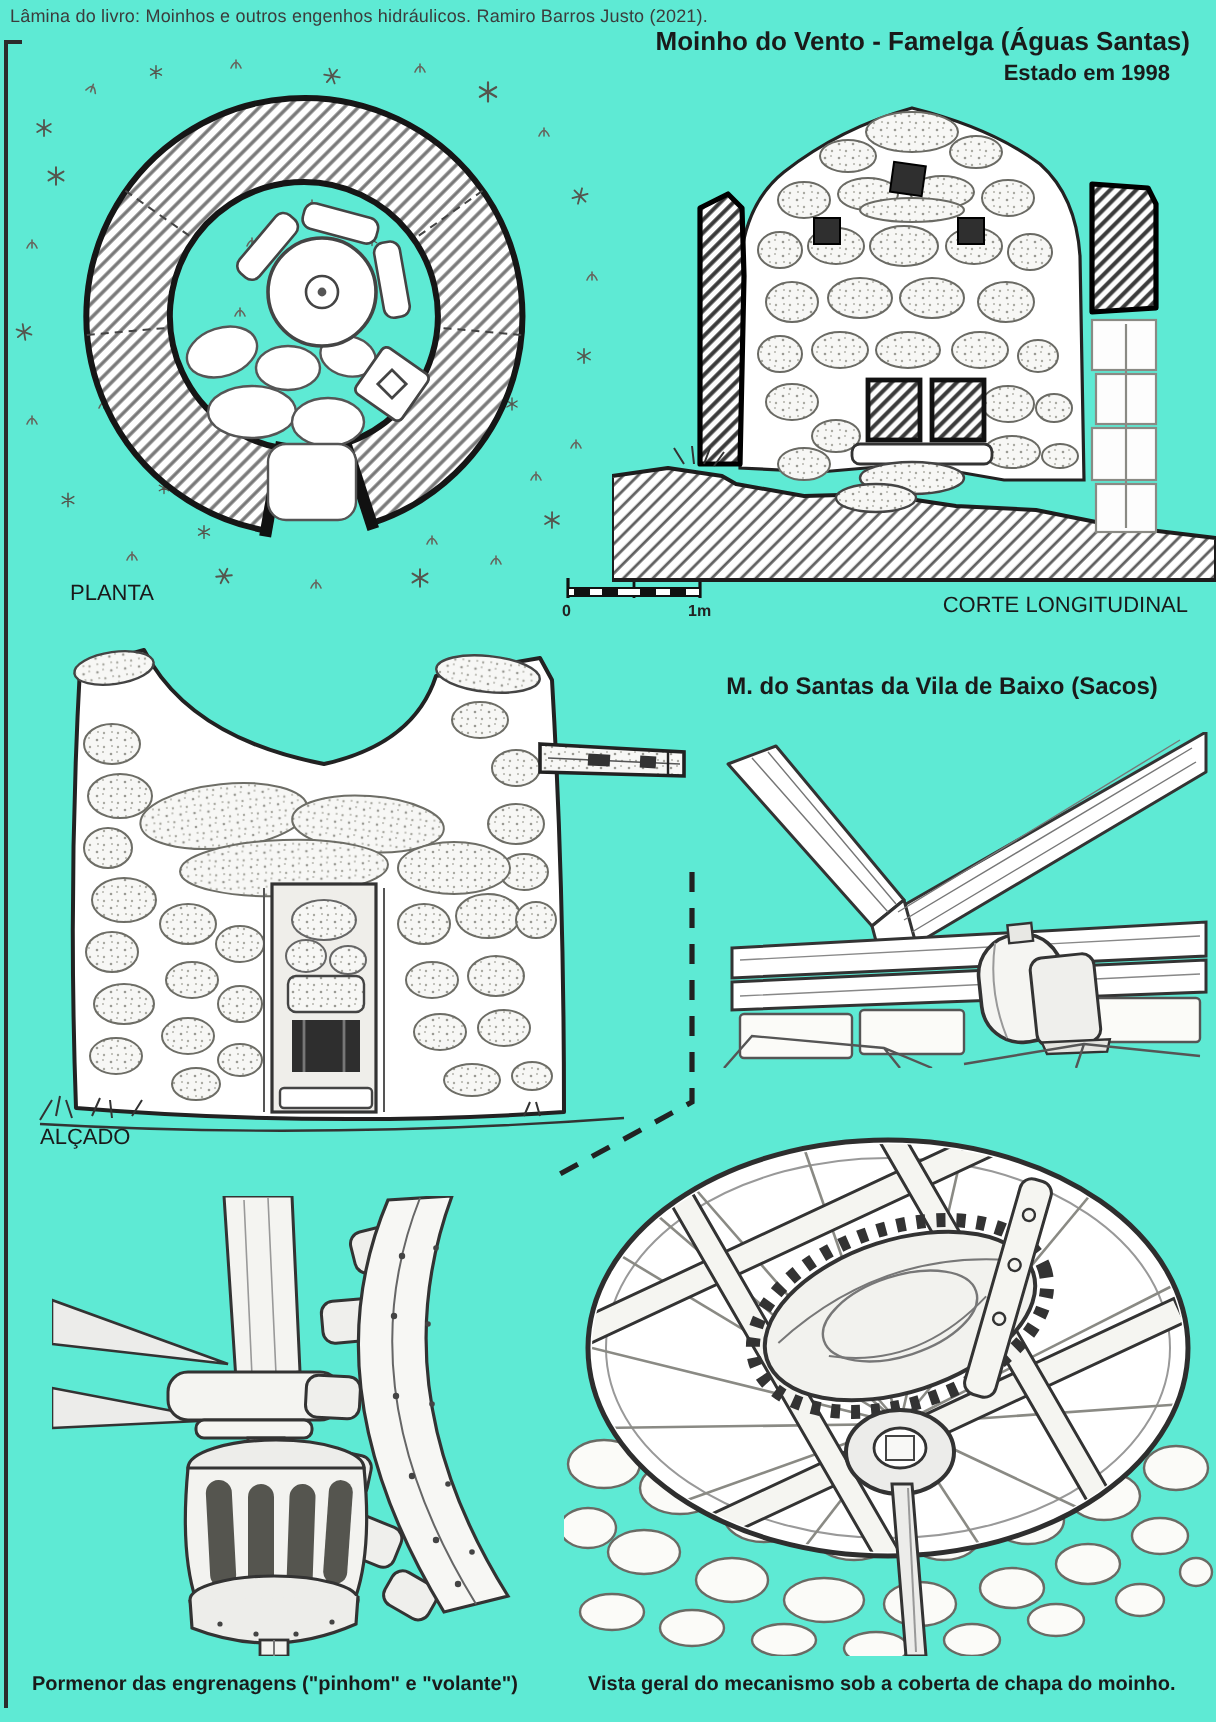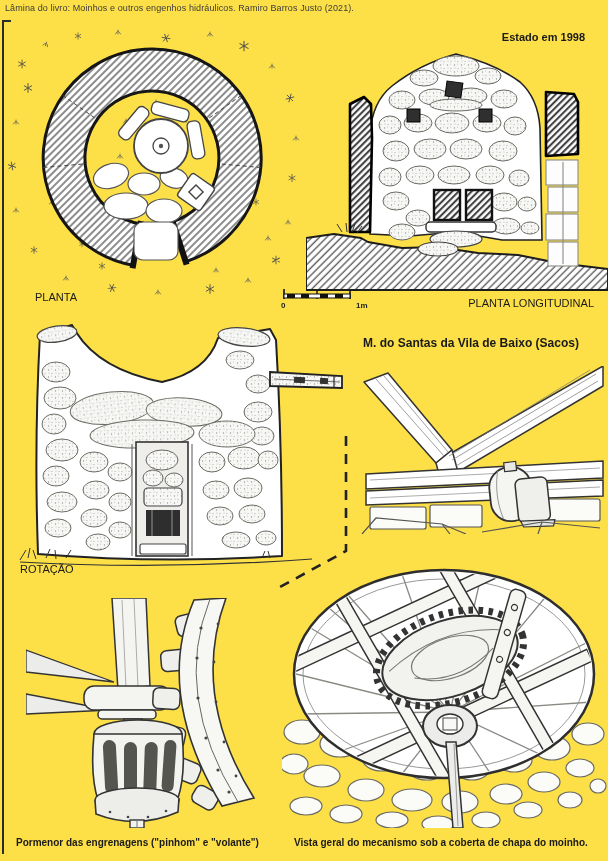--- a/index.html
+++ b/index.html
@@ -1,16 +1,16 @@
 <!DOCTYPE html>
 <html><head>
 <meta charset="utf-8">
 <style>
   html,body{margin:0;padding:0;background:#e8e8e8;}
-  .page{position:relative;width:608px;height:861px;background:#fde047;overflow:hidden;
+  .page{position:relative;width:608px;height:861px;background:#5eead4;overflow:hidden;
         font-family:"Liberation Sans",sans-serif;color:#1a1a1a;}
   .abs{position:absolute;}
   .credit{left:5px;top:3px;font-size:9px;color:#3c3c3c;letter-spacing:.1px;}
   .main-title{right:13px;top:13px;font-size:13px;font-weight:bold;}
   .state{right:23px;top:31px;font-size:11px;font-weight:bold;}
   .lbl{font-weight:normal;font-size:11px;}
   .lbl-planta{left:35px;top:291px;}
   .lbl-corte{right:14px;top:297px;}
   .lbl-alcado{left:20px;top:563px;}
   .scale-num{font-size:8px;font-weight:bold;color:#222;}
@@ -56,26 +56,27 @@
       <g id="veg2">
           <path d="M-2.5 2 Q0 -3.5 2.5 2 M0 2 L0 -2" stroke="#66665e" stroke-width="0.8" fill="none" stroke-linecap="round"></path>
         </g>
     </defs>
   </svg>
 
   <div class="abs border-left"></div>
   <div class="abs border-top"></div>
 
   <div class="abs credit">Lâmina do livro: Moinhos e outros engenhos hidráulicos. Ramiro Barros Justo (2021).</div>
+  <div class="abs main-title">Moinho do Vento - Famelga (Águas Santas)</div>
   <div class="abs state">Estado em 1998</div>
   <div class="abs lbl lbl-planta">PLANTA</div>
-  <div class="abs lbl lbl-corte">PLANTA LONGITUDINAL</div>
-  <div class="abs lbl lbl-alcado">ROTAÇÃO</div>
+  <div class="abs lbl lbl-corte">CORTE LONGITUDINAL</div>
+  <div class="abs lbl lbl-alcado">ALÇADO</div>
   <div class="abs scale-num" style="left:281px;top:301px">0</div>
-  <div class="abs scale-num" style="left:356px;top:301px">1m</div>
+  <div class="abs scale-num" style="left:344px;top:301px">1m</div>
   <div class="abs detail-title">M. do Santas da Vila de Baixo (Sacos)</div>
   <div class="abs cap cap-gears">Pormenor das engrenagens ("pinhom" e "volante")</div>
   <div class="abs cap cap-overview">Vista geral do mecanismo sob a coberta de chapa do moinho.</div>
 
   <svg class="fig" style="left:278px;top:288px" width="82" height="16" viewBox="0 0 82 16">
     <line x1="6" y1="1" x2="6" y2="11" stroke="#111" stroke-width="1.6"></line>
     <line x1="39" y1="3" x2="39" y2="11" stroke="#111" stroke-width="1.4"></line>
     <line x1="72" y1="1" x2="72" y2="11" stroke="#111" stroke-width="1.6"></line>
     <rect x="6" y="6" width="66" height="4" fill="#fff" stroke="#111" stroke-width="1"></rect>
     <rect x="9" y="6" width="8" height="4" fill="#111"></rect>

